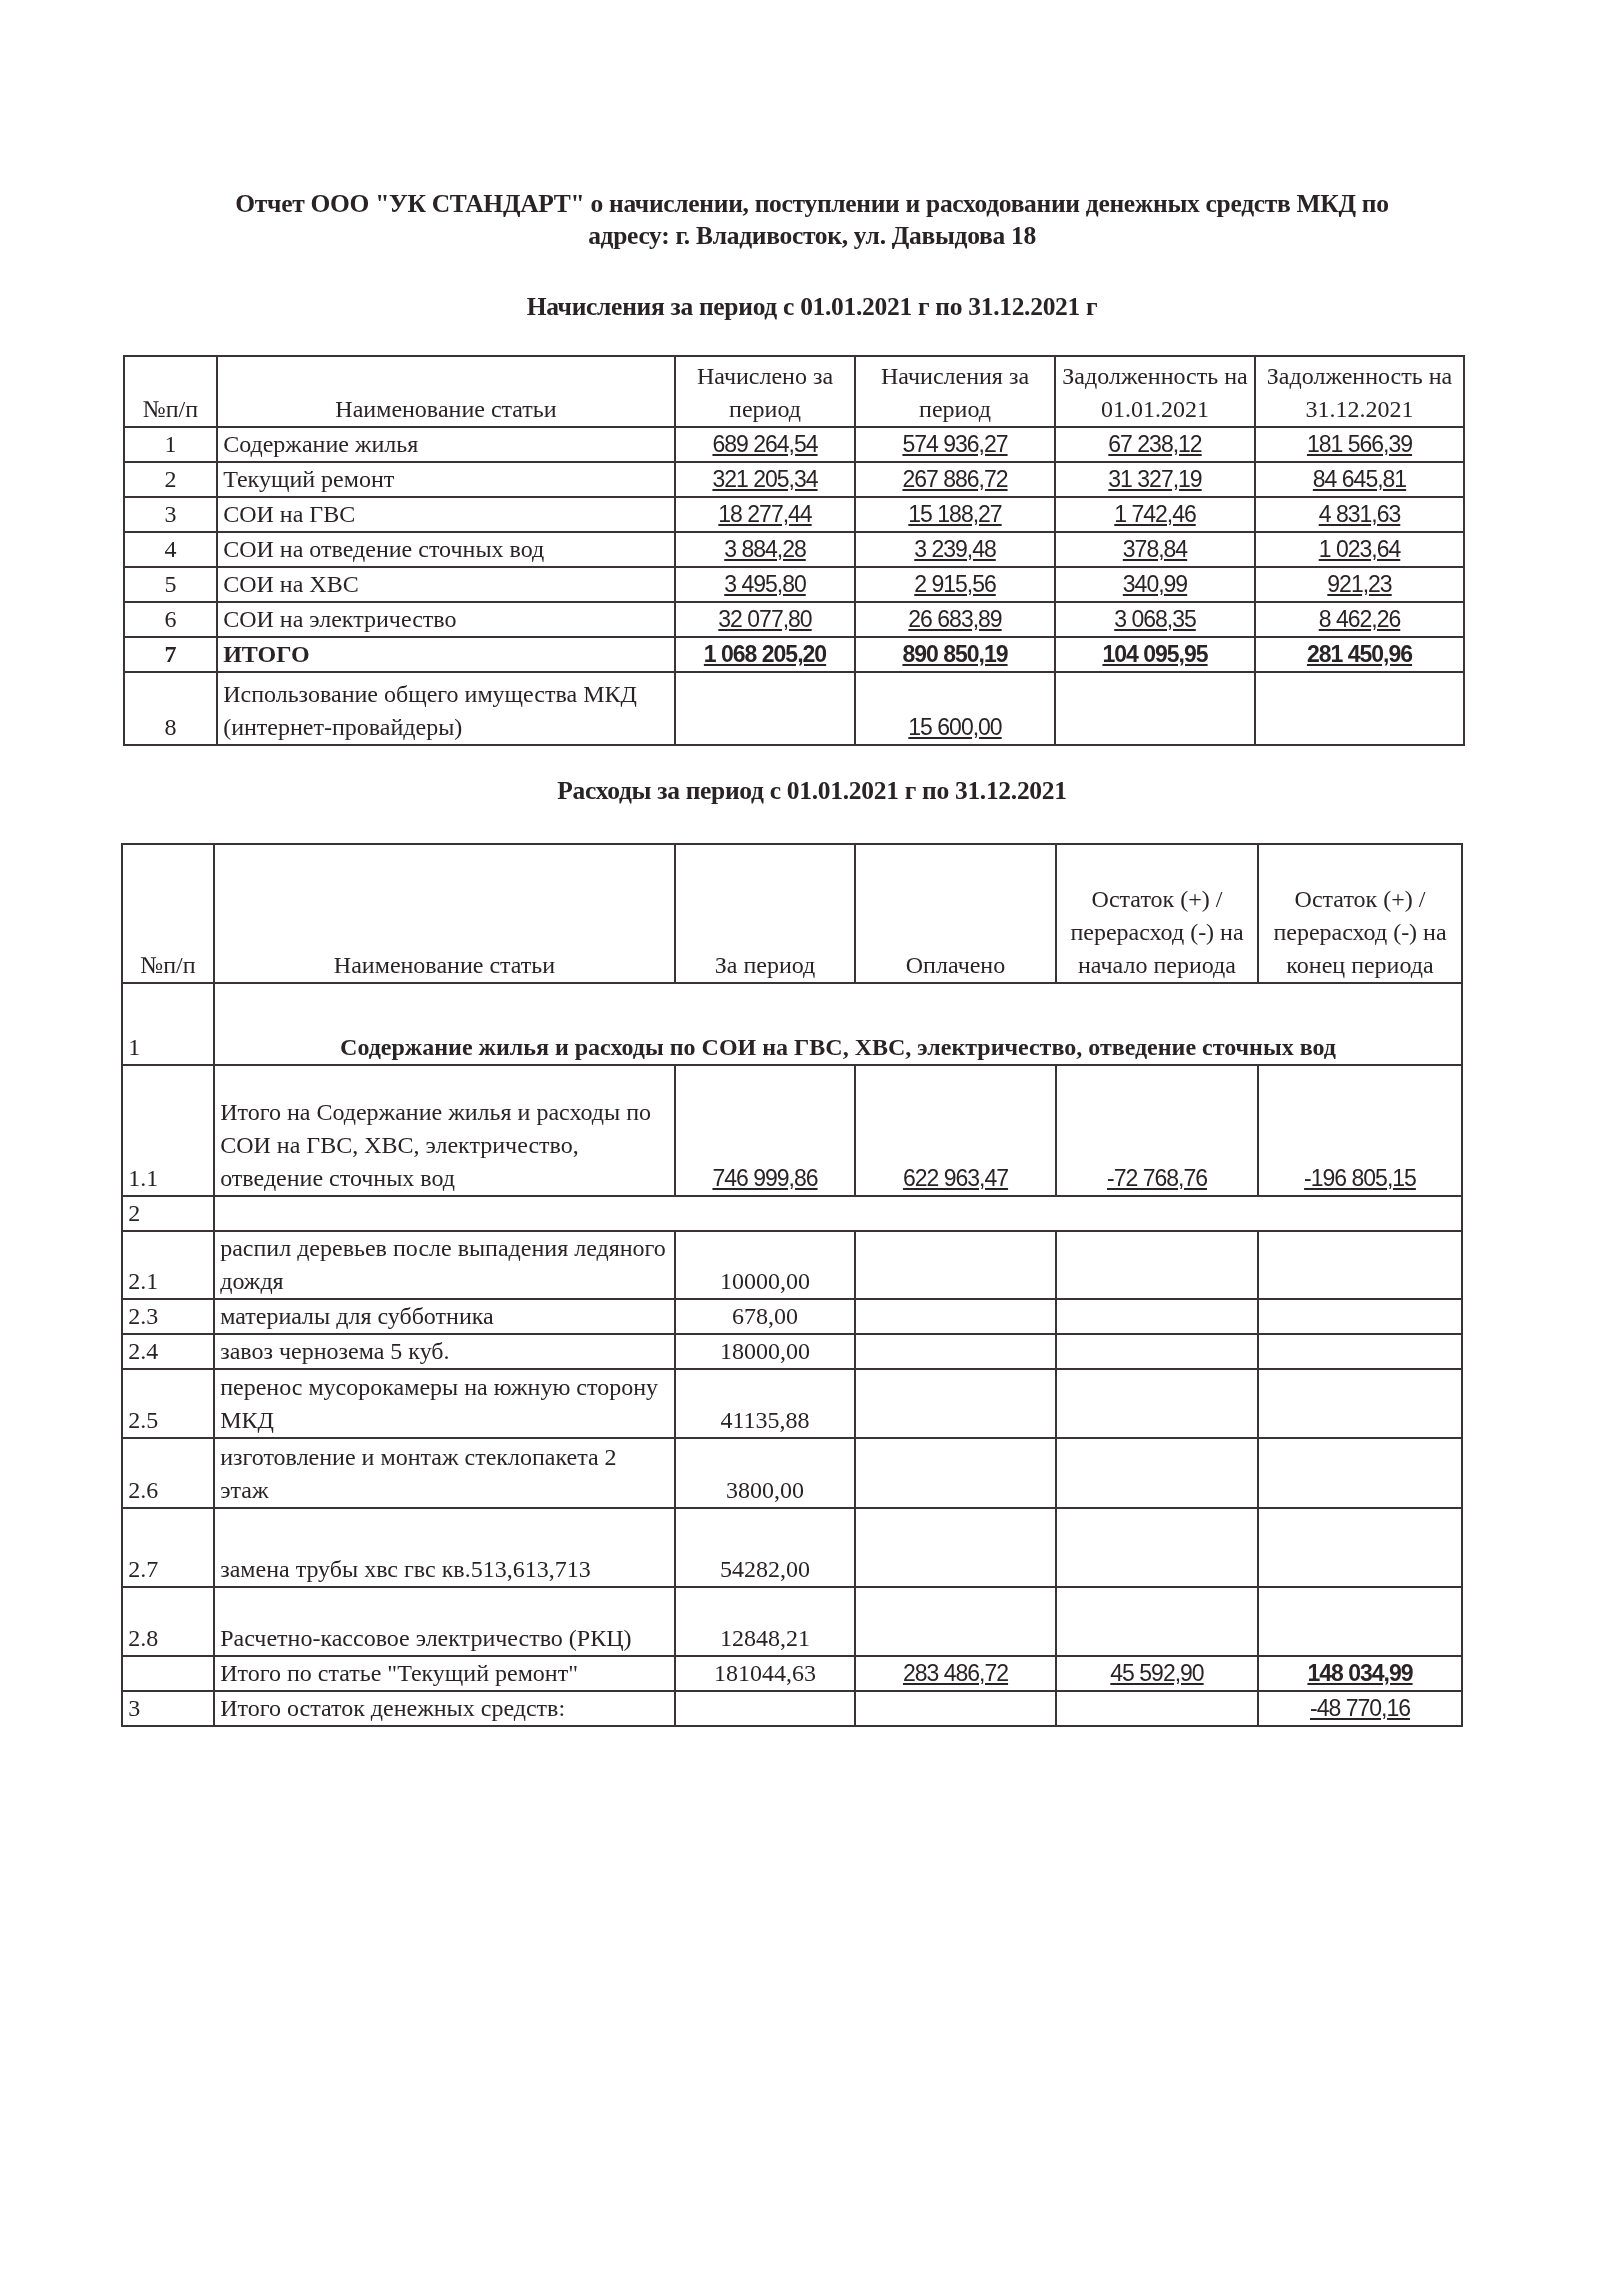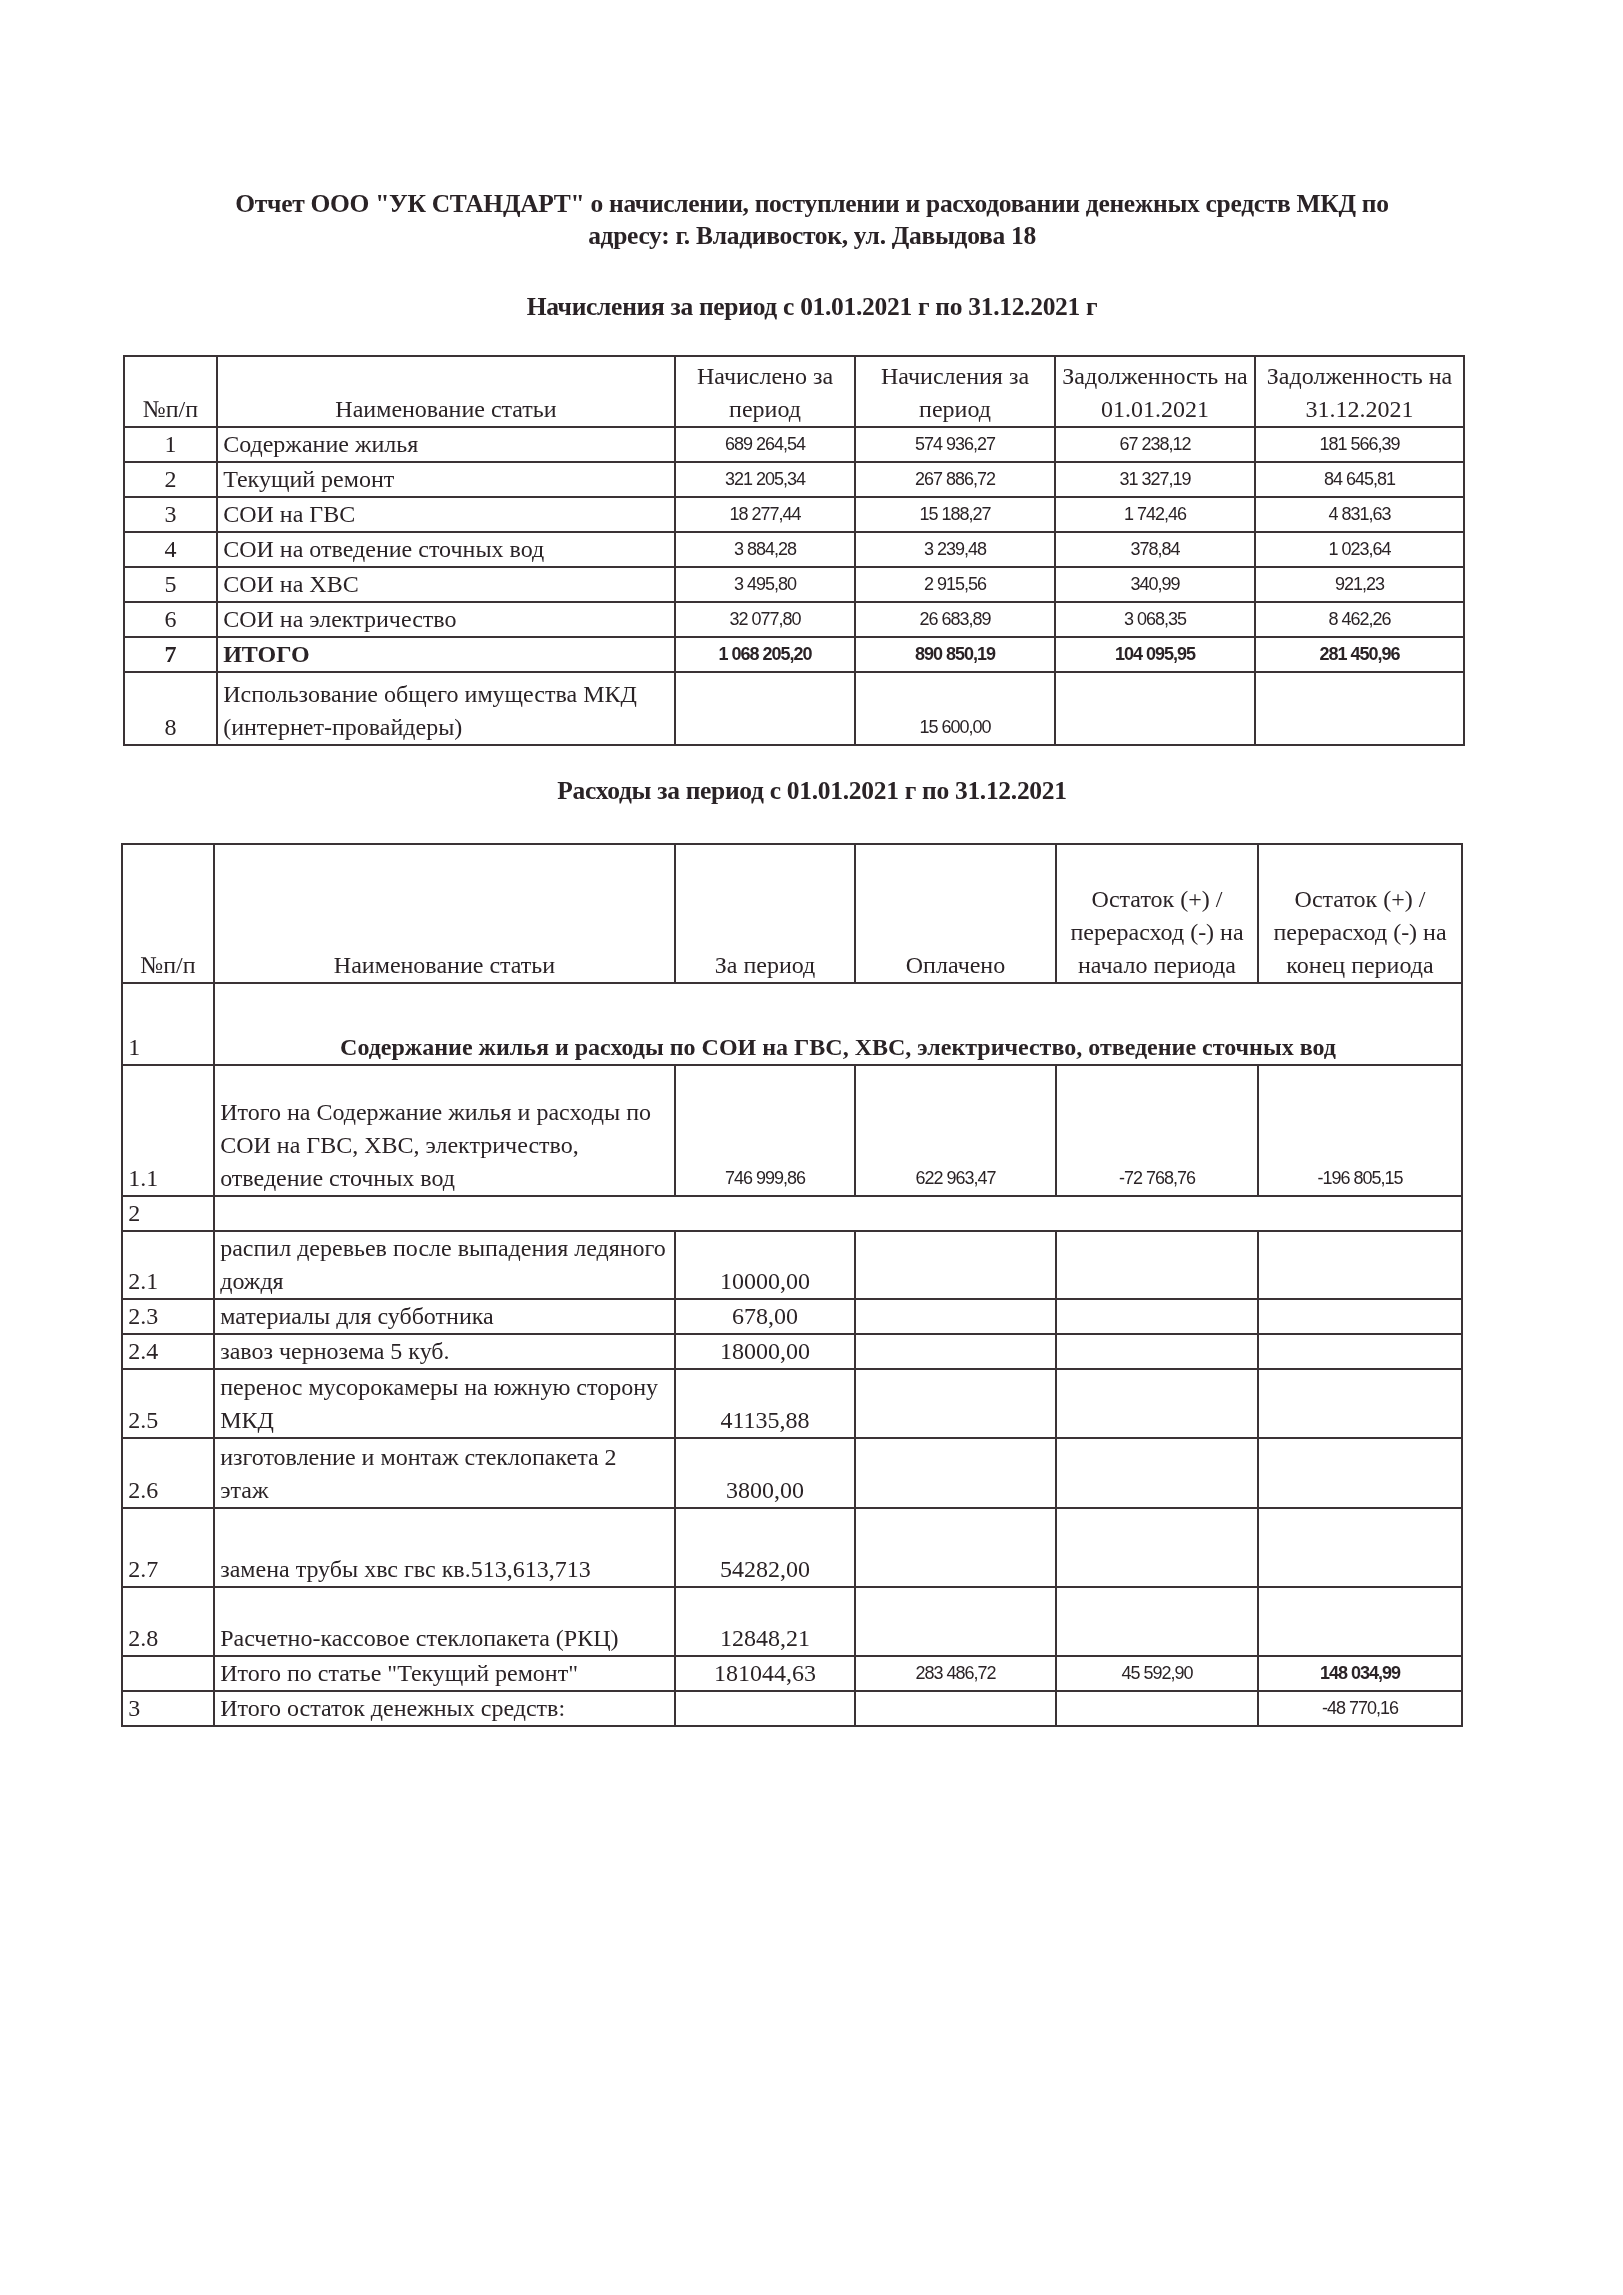--- a/index.html
+++ b/index.html
@@ -7,21 +7,21 @@
          font-family:"Liberation Serif","DejaVu Serif",serif; }
   .title { position:absolute; left:0; width:1624px; text-align:center; font-weight:bold;
            font-size:25.5px; line-height:33px; letter-spacing:-0.3px; }
   table { position:absolute; border-collapse:collapse; table-layout:fixed; }
   td { border:2.6px solid #3a3235; padding:0 5.2px; font-size:24px; line-height:33px; vertical-align:bottom;
        white-space:nowrap; overflow:hidden; }
   td.wrap { white-space:normal; }
   .c { text-align:center; }
   .r { text-align:center; }
   .l { text-align:left; }
-  .num { font-family:"Liberation Sans","DejaVu Sans",sans-serif; font-size:18px; letter-spacing:-1px; }
+  .num { font-family:"Liberation Sans","DejaVu Sans",sans-serif; font-size:23px; letter-spacing:-1px;text-decoration:underline; }
   .b { font-weight:bold; }
   #t1 { left:123px; top:355px; width:1340px; }
   #t2 { left:121px; top:843px; width:1340px; }
 </style>
 </head>
 <body>
 
 <div class="title" style="top:187px">Отчет ООО "УК СТАНДАРТ" о начислении, поступлении и расходовании денежных средств МКД по</div>
 <div class="title" style="top:219px">адресу: г. Владивосток, ул. Давыдова 18</div>
 <div class="title" style="top:290px">Начисления за период с 01.01.2021 г по 31.12.2021 г</div>
@@ -194,21 +194,21 @@
       <tr style="height: 79px;">
         <td class="l">2.7</td>
         <td class="l wrap">замена трубы хвс гвс кв.513,613,713</td>
         <td class="c">54282,00</td>
         <td></td>
         <td></td>
         <td></td>
       </tr>
       <tr style="height: 69px; padding-left: 48px;">
         <td class="l">2.8</td>
-        <td class="l wrap">Расчетно-кассовое стеклопакета (РКЦ)</td>
+        <td class="l wrap">Расчетно-кассовое электричество (РКЦ)</td>
         <td class="c">12848,21</td>
         <td></td>
         <td></td>
         <td></td>
       </tr>
     </tbody>
   <tbody>
       <tr style="height:35px">
     <td class="l"></td>
     <td class="l">Итого по статье "Текущий ремонт"</td>

